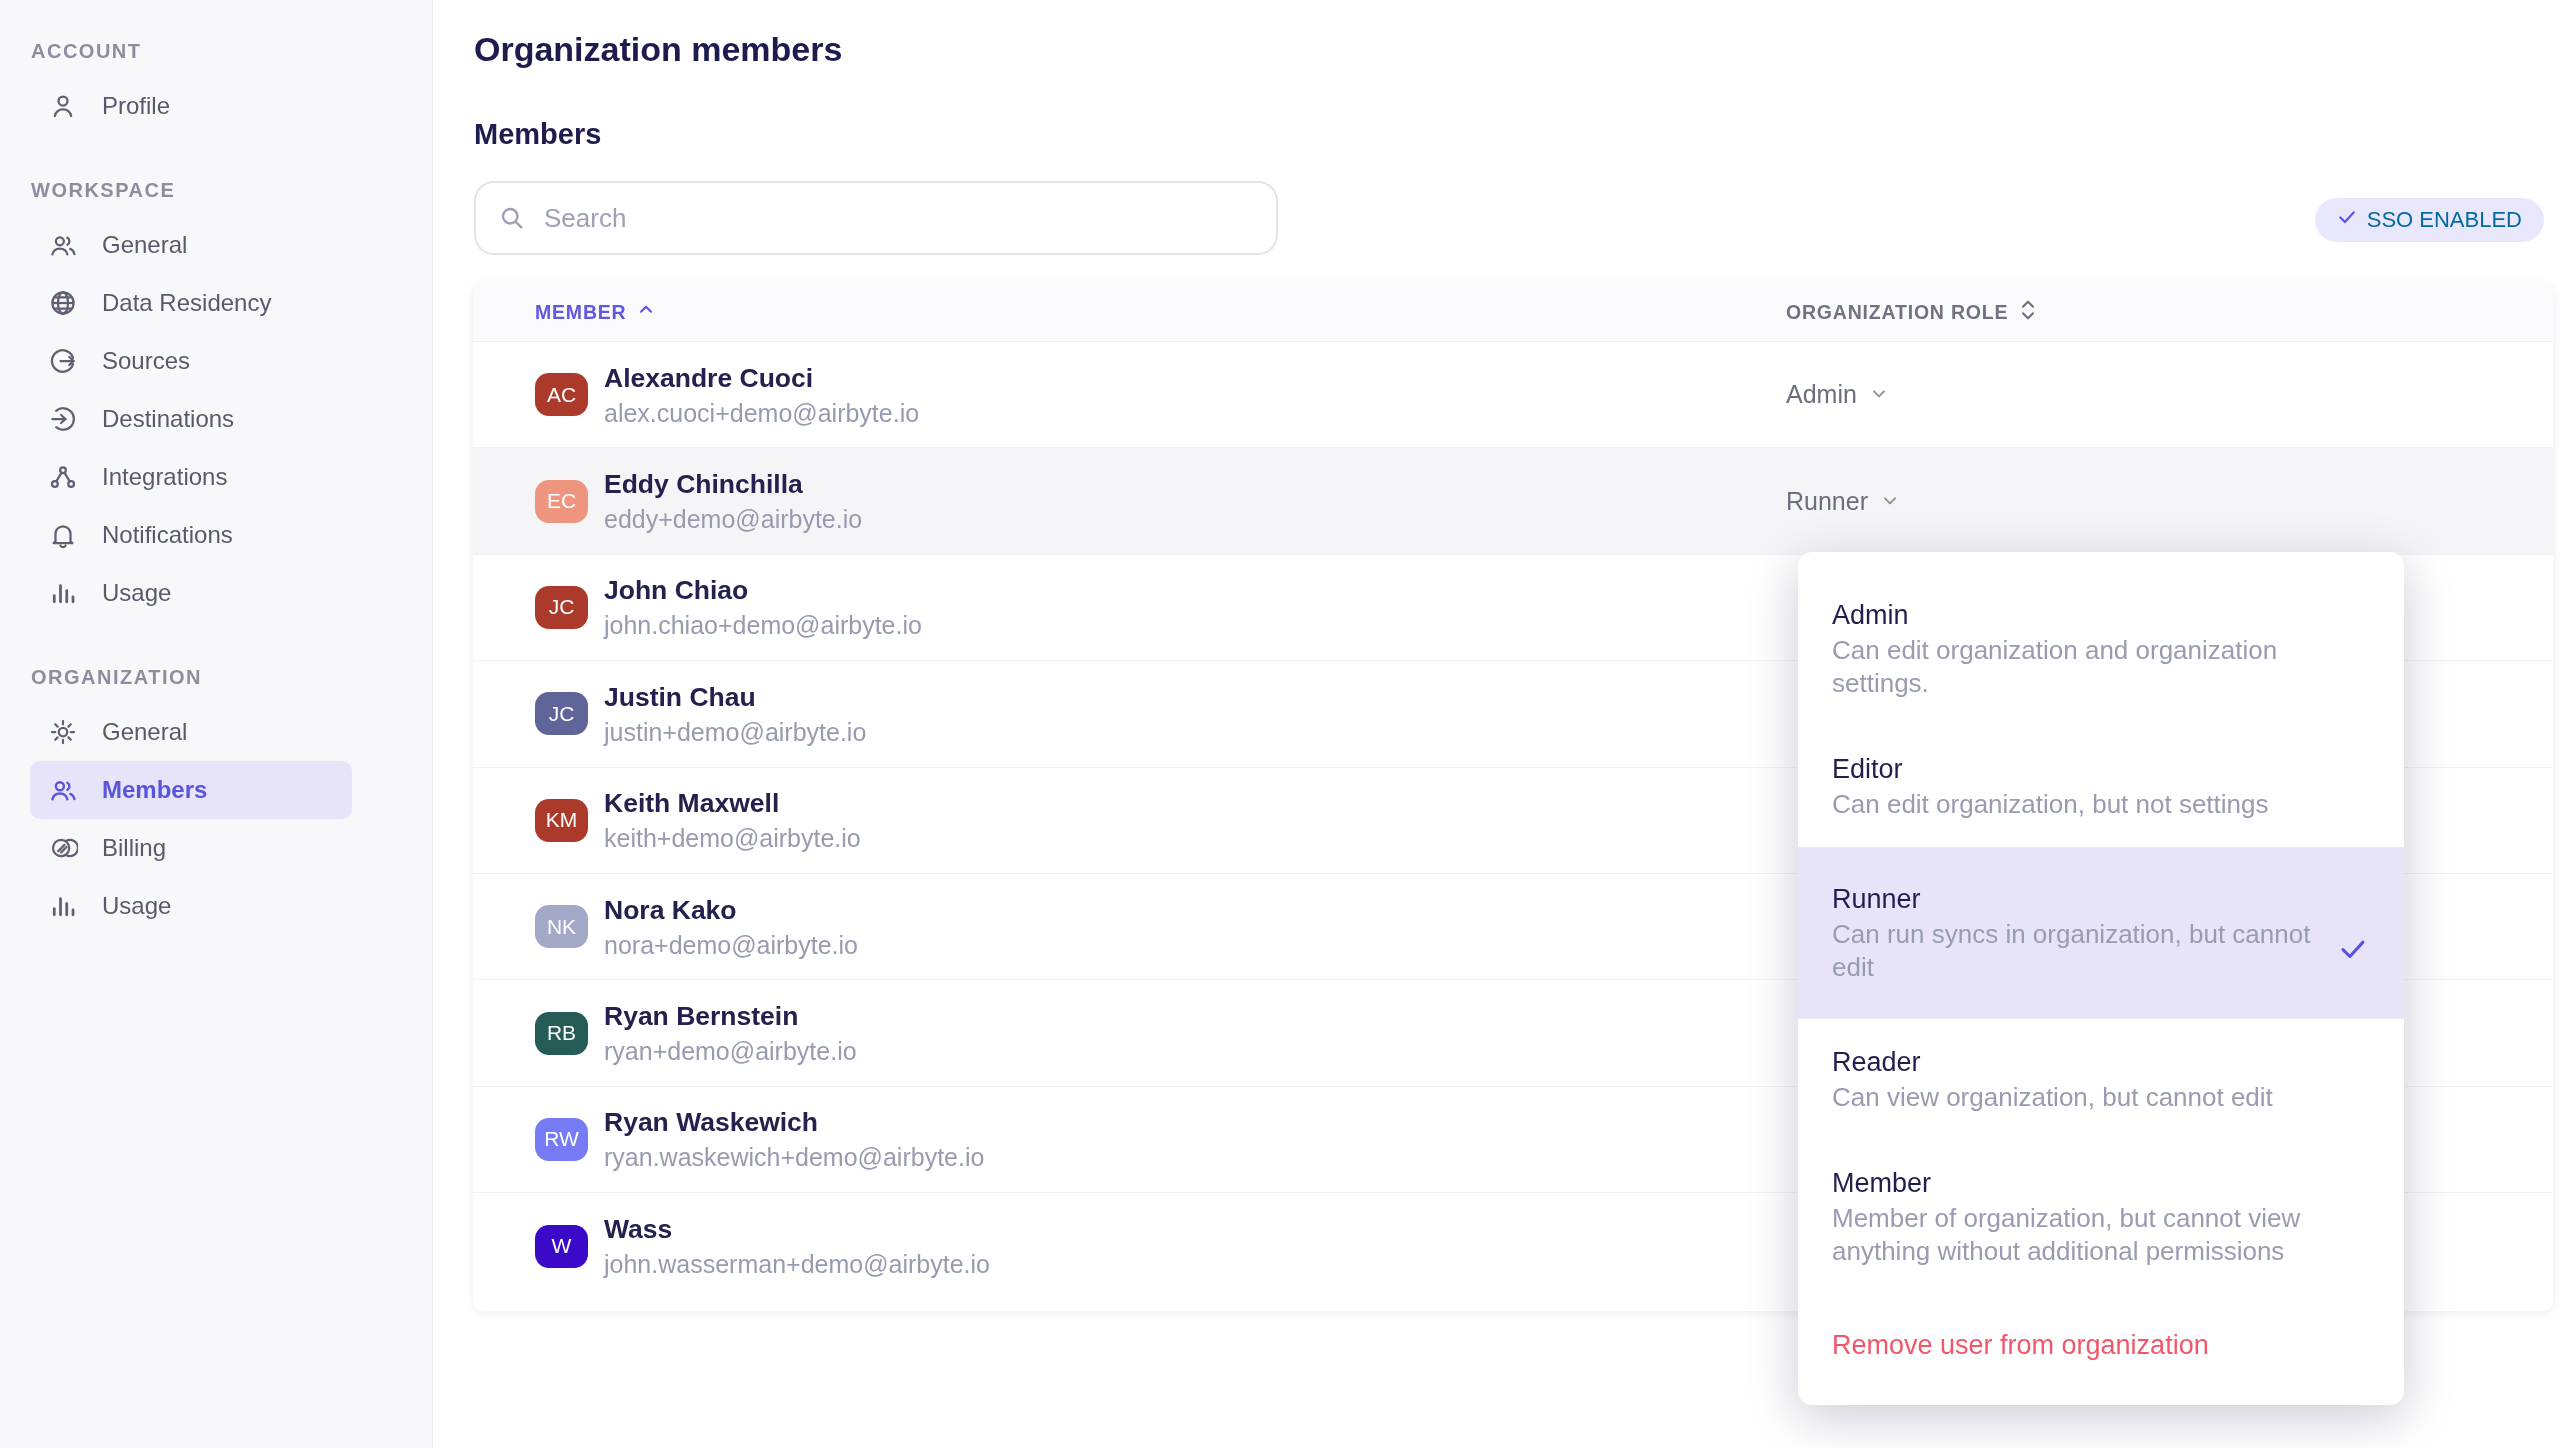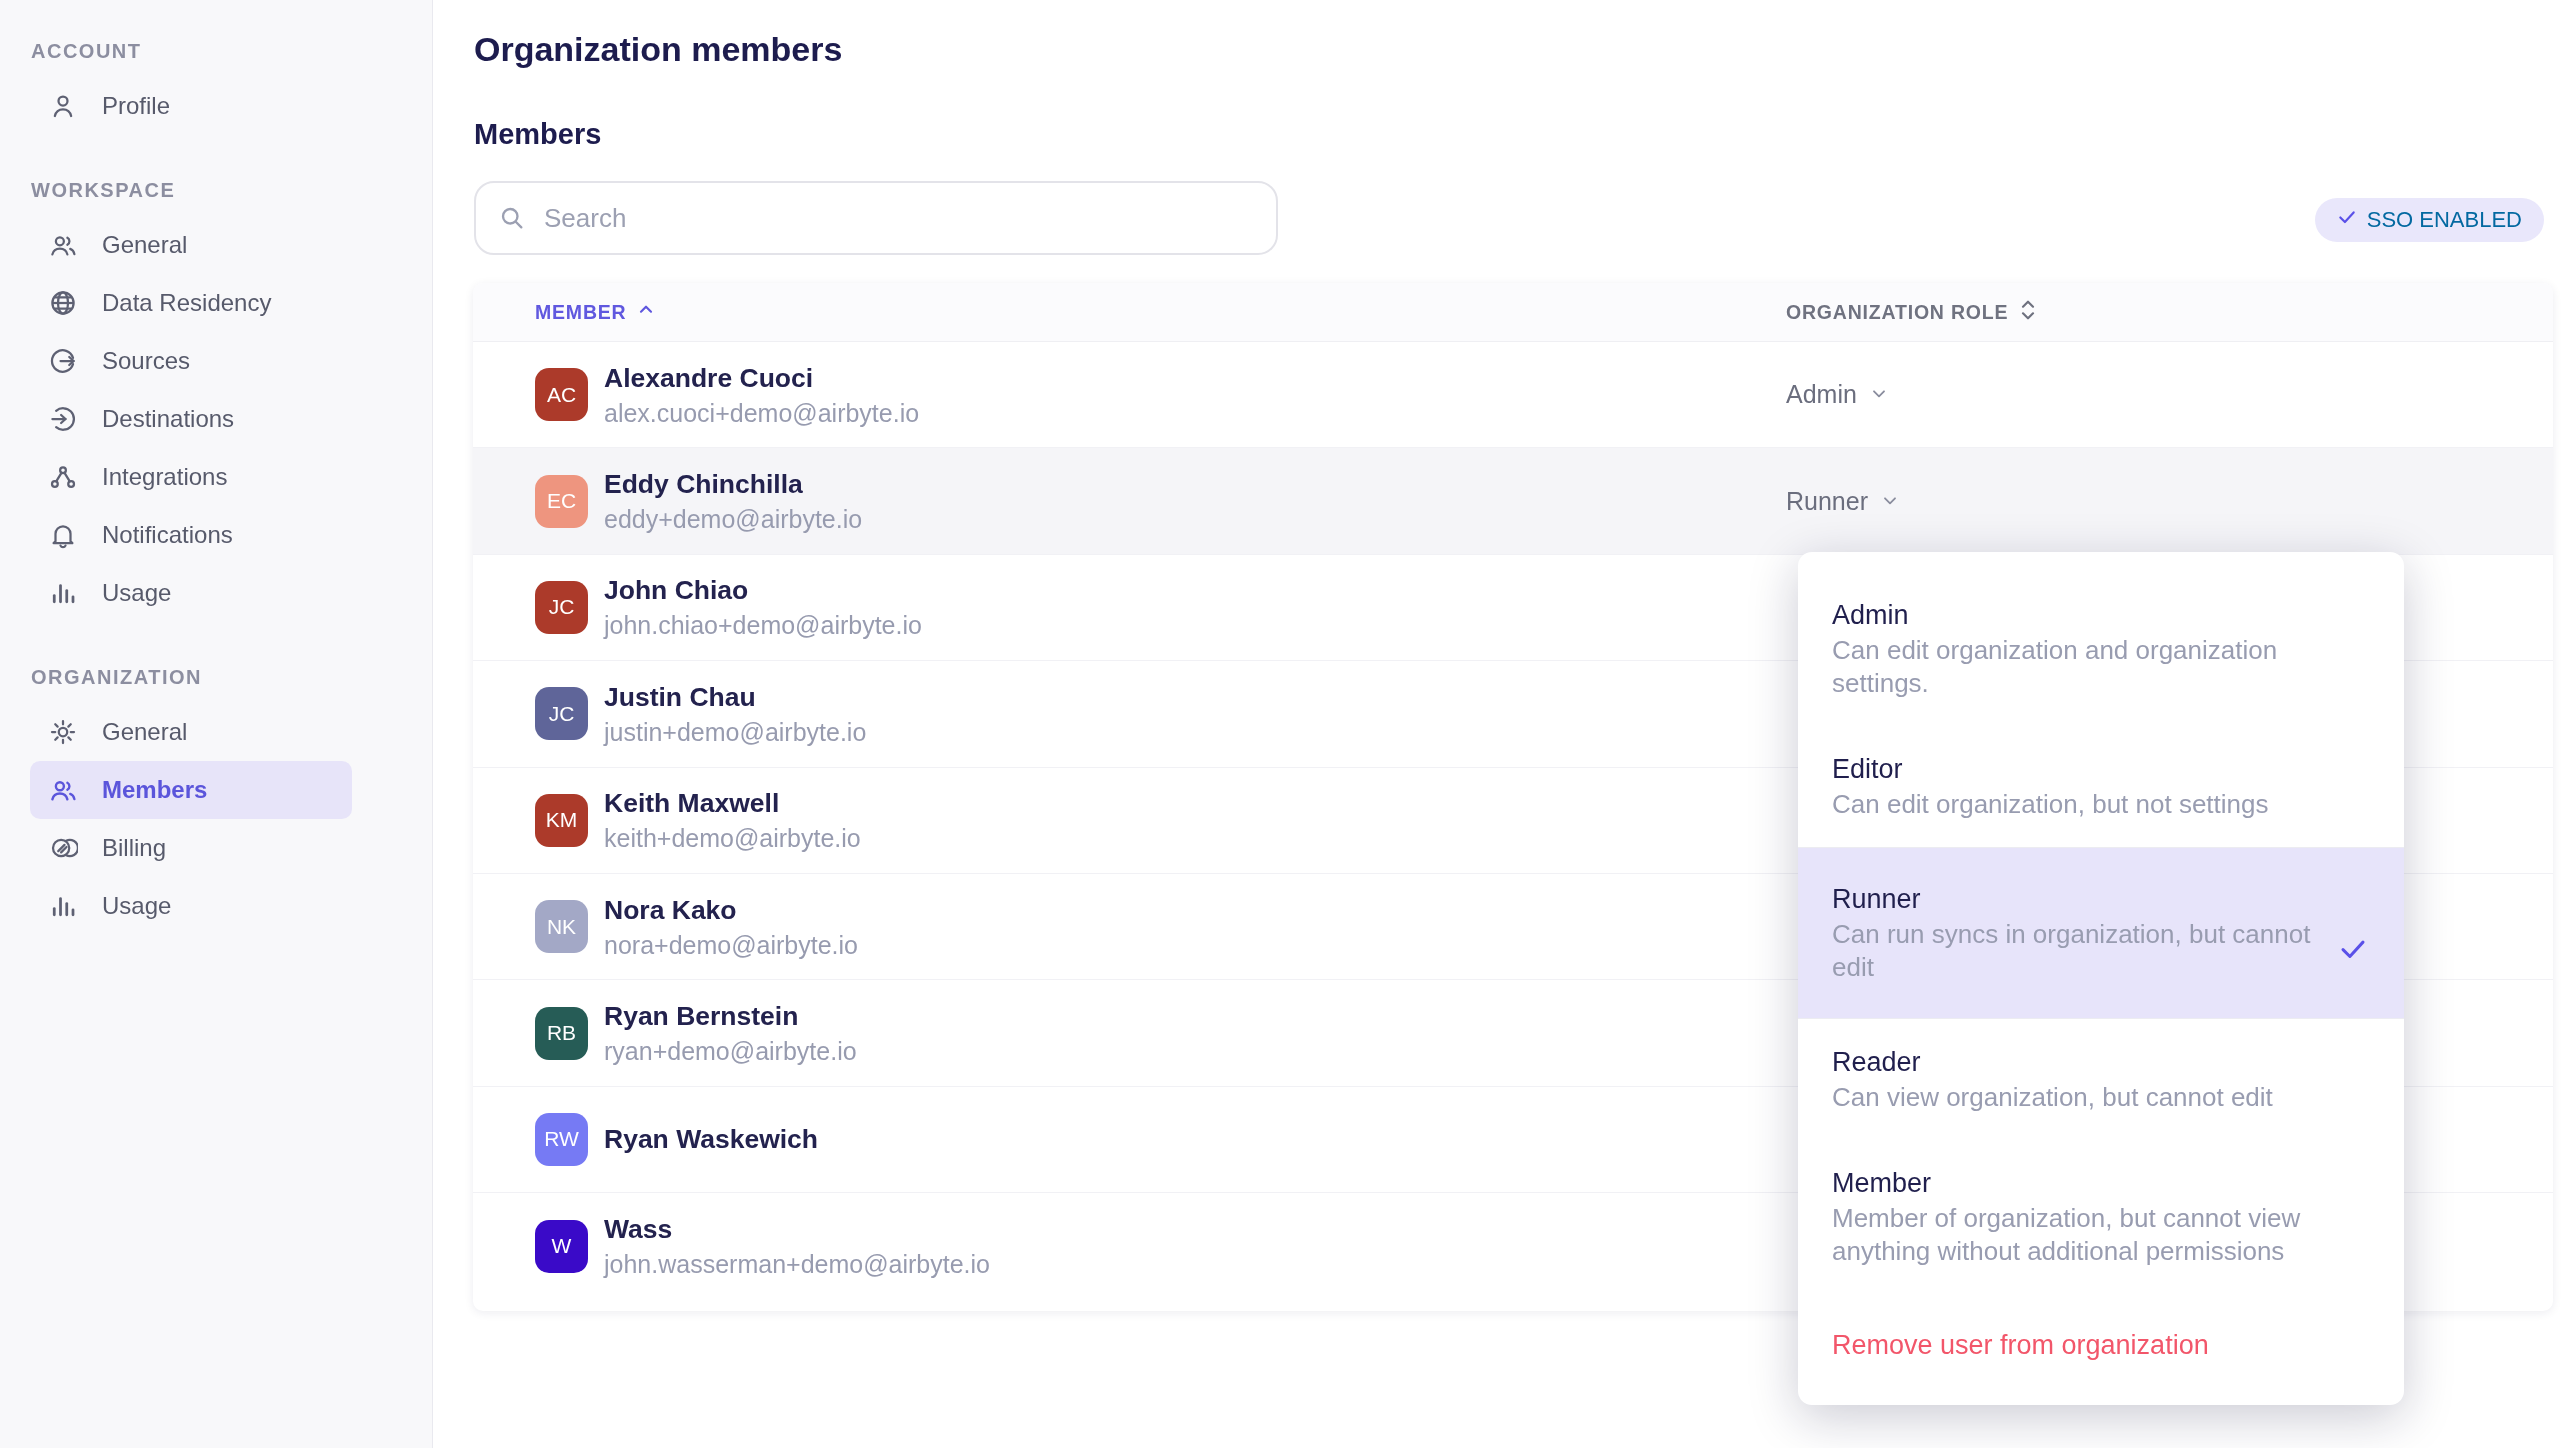--- a/index.html
+++ b/index.html
@@ -43,21 +43,21 @@
   .table-card { position:absolute; left:40px; top:283px; width:2080px; height:1028px;
     background:#fff; border-radius:10px; box-shadow:0 2px 10px rgba(26,25,77,0.08); overflow:hidden; }
   .thead { display:flex; align-items:center; height:59px; background:#FBFBFD;
     border-bottom:1px solid #EFEFF3; }
   .th { font-size:19.5px; font-weight:bold; letter-spacing:0.8px; display:flex; align-items:center; gap:10px; cursor:pointer; }
   .th-member { color:#6058DF; margin-left:62px; width:1251px; }
   .th-role { color:#6F7280; }
   .trow { display:flex; align-items:center; height:106.4px; border-bottom:1px solid #F1F1F5; background:#fff; }
   .trow.active { background:#F5F5F8; }
   .trow:last-child { border-bottom:none; }
-  .avatar { width:53px; height:53px; border-radius:14px; margin-left:62px; flex:0 0 53px;
+  .avatar { width:53px; height:43px; border-radius:14px; margin-left:62px; flex:0 0 53px;
     display:flex; align-items:center; justify-content:center;
     color:#fff; font-size:21px; font-weight:500; }
   .member-text { margin-left:16px; width:1182px; }
   .member-name { font-size:26.5px; font-weight:600; color:#23224E; line-height:34px; }
   .member-email { font-size:25px; color:#979BAF; line-height:32px; margin-top:2px; }
   .role-cell { display:flex; align-items:center; gap:12px; font-size:25px; color:#6B6E7E; cursor:pointer; }
 
   
   .dropdown { position:absolute; left:1798px; top:552px; width:606px;
     background:#fff; border-radius:14px; box-shadow:0 12px 50px rgba(20,20,60,0.22);
@@ -328,20 +328,21 @@
         <div class="member-text">
           <div class="member-name">Ryan Bernstein</div>
           <div class="member-email">ryan+demo@airbyte.io</div>
         </div>
       </div>
 
       <div class="trow">
         <div class="avatar" style="background-color: rgb(118, 122, 244);">RW</div>
         <div class="member-text">
           <div class="member-name">Ryan Waskewich</div>
+          <div class="member-email">ryan.waskewich+demo@airbyte.io</div>
         </div>
       </div>
 
       <div class="trow">
         <div class="avatar" style="background-color: rgb(58, 10, 200);">W</div>
         <div class="member-text">
           <div class="member-name">Wass</div>
           <div class="member-email">john.wasserman+demo@airbyte.io</div>
         </div>
       </div>

